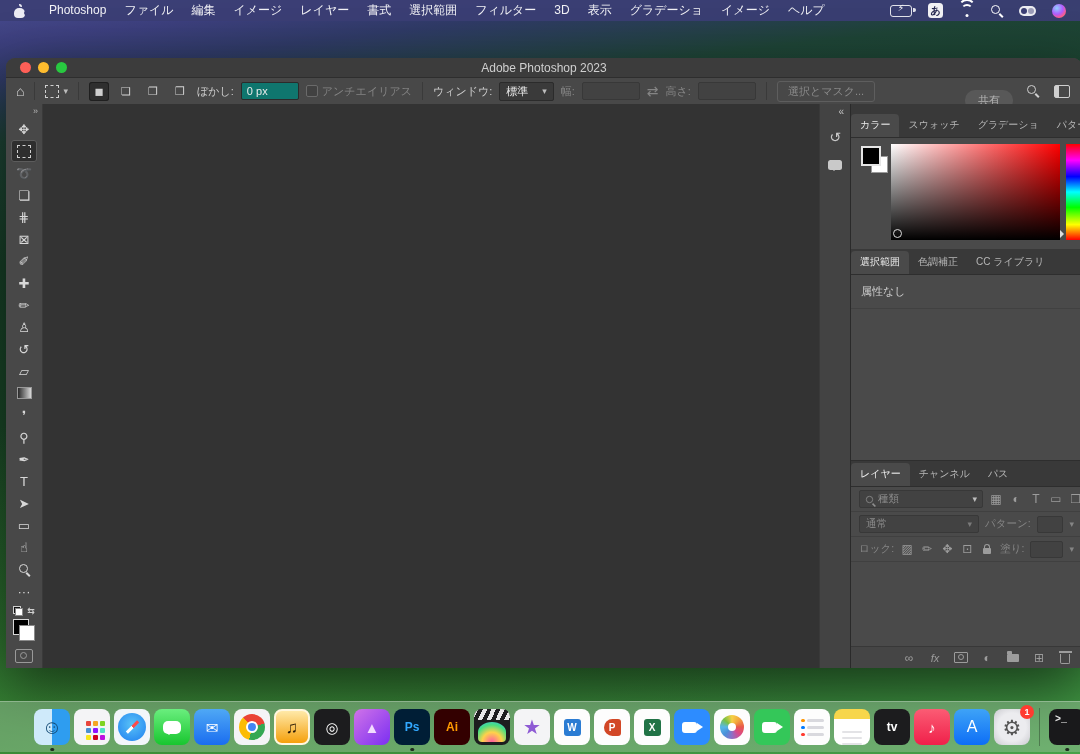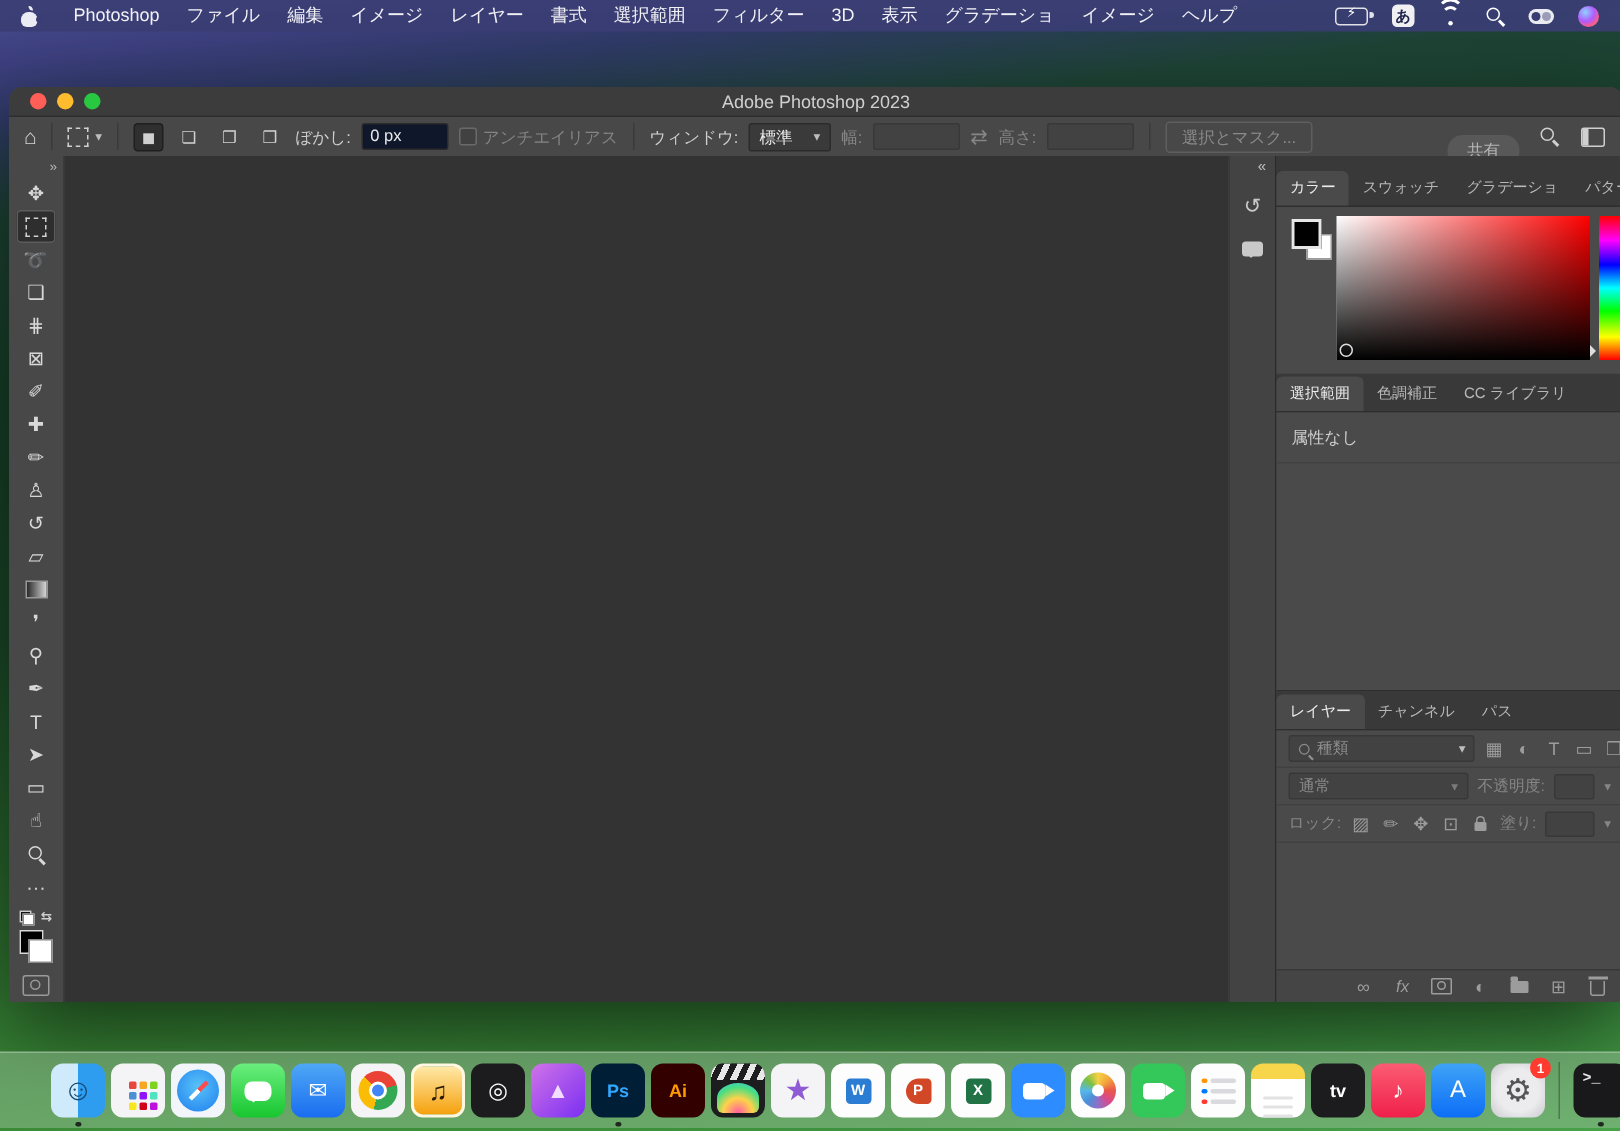--- a/index.html
+++ b/index.html
@@ -44,21 +44,21 @@
   .optionsbar{height:26px;background:#484848;border-bottom:1px solid #2a2a2a;display:flex;align-items:center;font-size:11px;color:#cfcfcf;padding-left:10px;gap:7px;}
   .ob-ic{font-size:14px;color:#d8d8d8;line-height:1;}
   .ob-sep{width:1px;height:18px;background:#3a3a3a;margin:0 3px;}
   .dashbox{display:inline-block;width:12px;height:11px;border:1px dashed #d0d0d0;}
   .ob-tool{display:flex;align-items:center;gap:4px;}
   .carat{font-size:9px;color:#bdbdbd;font-style:normal;font-weight:normal;}
   .mode{width:20px;height:19px;display:flex;align-items:center;justify-content:center;font-size:11px;color:#d0d0d0;border-radius:3px;}
   .mode.active{background:#2f2f2f;box-shadow:inset 0 0 0 1px #1f1f1f;}
   .ob-label{white-space:nowrap;}
   .dis{color:#858585!important;}
-  .ob-field{width:46px;height:16px;background:#0f172a;border:1px solid #2b2b2b;border-radius:2px;color:#eaeaea;display:flex;align-items:center;padding:0 5px;}
+  .ob-field{width:46px;height:16px;background:#0f766e;border:1px solid #2b2b2b;border-radius:2px;color:#eaeaea;display:flex;align-items:center;padding:0 5px;}
   .ob-field.dis{background:#424242;border-color:#383838;}
   .ob-select{height:17px;background:#3a3a3a;border:1px solid #2b2b2b;border-radius:2px;display:flex;align-items:center;gap:14px;padding:0 6px;color:#eaeaea;}
   .chk{width:10px;height:10px;border:1px solid #6a6a6a;border-radius:2px;background:#414141;margin-right:-3px;}
   .ob-btn{border:1px solid #5e5e5e;border-radius:3px;padding:2px 10px;color:#8a8a8a;}
   .ob-right{margin-left:auto;display:flex;align-items:center;gap:14px;padding-right:12px;}
   .share{background:#585858;border-radius:10px;padding:3px 13px;color:#b5b5b5;margin-top:19px;}
   .mag.ob{color:#d0d0d0;width:13px;height:13px;}
   .wsic{width:14px;height:11px;border:1.5px solid #cfcfcf;border-radius:2px;position:relative;}
   .wsic::before{content:"";position:absolute;left:0;top:0;bottom:0;width:4px;background:#cfcfcf;}
   
@@ -357,21 +357,21 @@
             <span class="lic">◐</span>
             <span class="lic">T</span>
             <span class="lic">▭</span>
             <span class="lic">❒</span>
           </div>
           <div class="lrow">
             <span class="lselect">
               <span>通常</span>
               <b class="carat">▾</b>
             </span>
-            <span class="llabel dis">不透明度:</span>
+            <span class="llabel dis">パターン:</span>
             <span class="lfield"></span>
             <b class="carat dis">▾</b>
           </div>
           <div class="lrow">
             <span class="llabel dis">ロック:</span>
             <span class="lic">▨</span>
             <span class="lic">✏</span>
             <span class="lic">✥</span>
             <span class="lic">⊡</span>
             <span class="lic">

